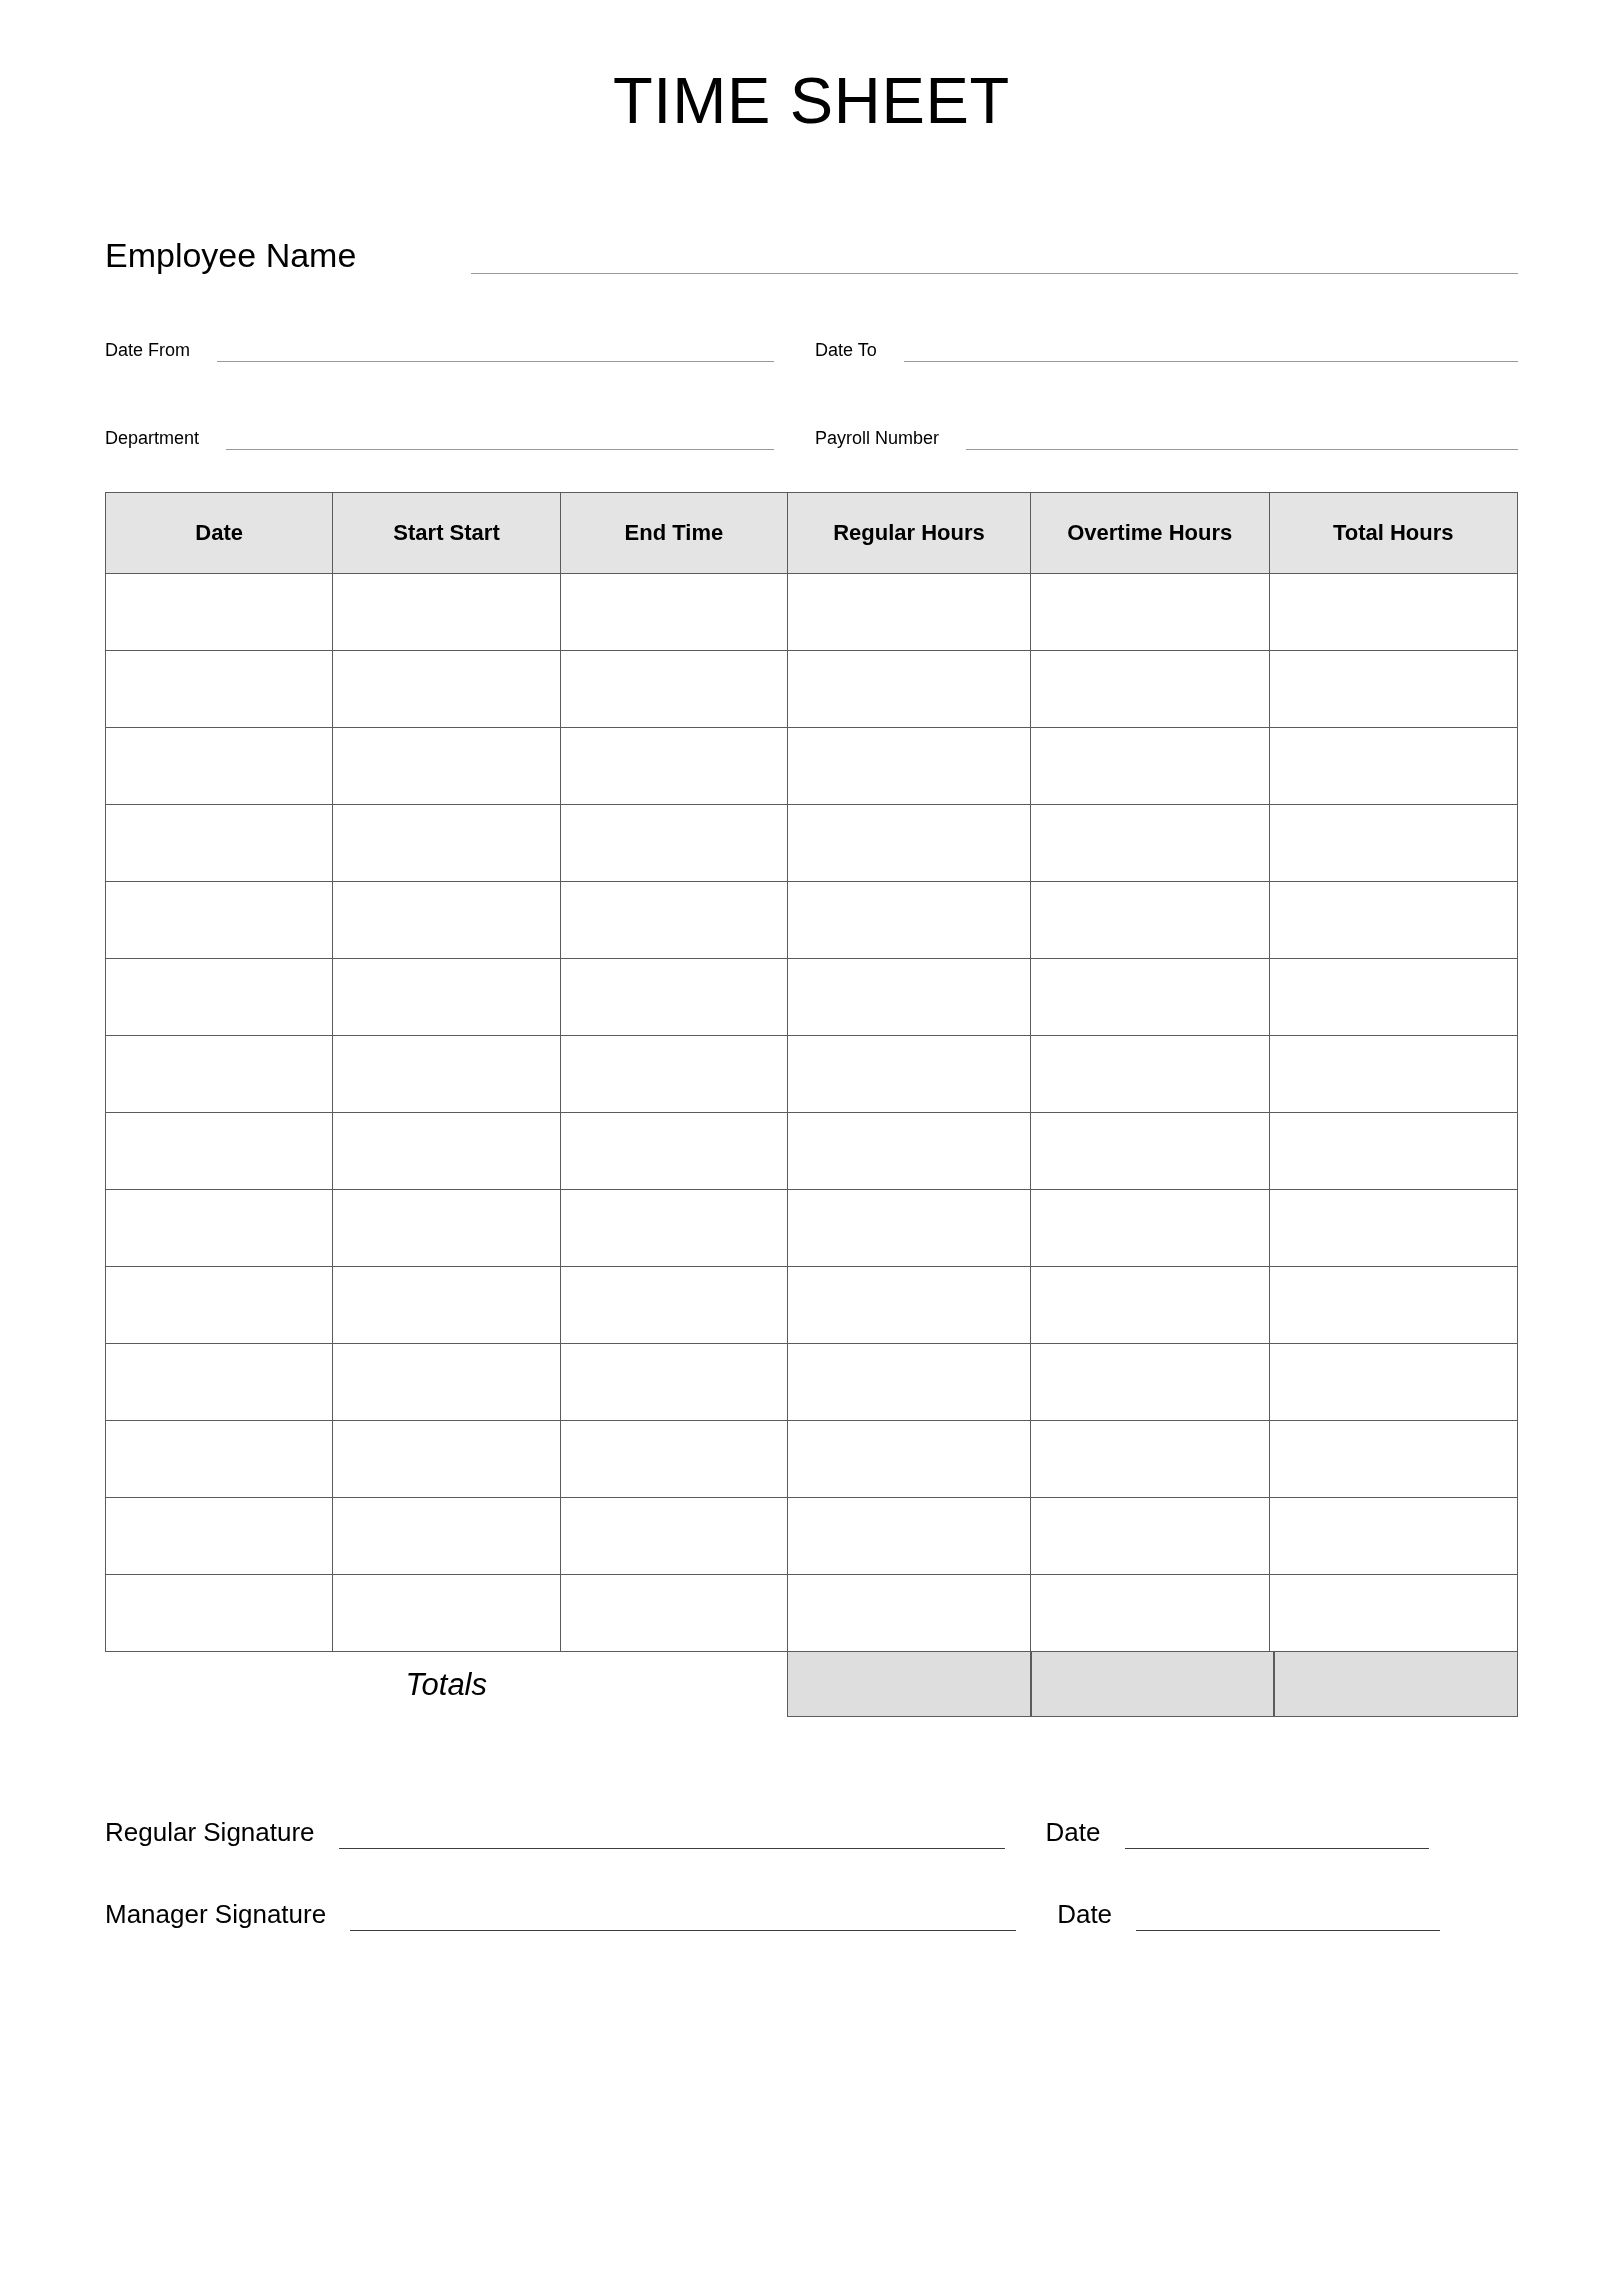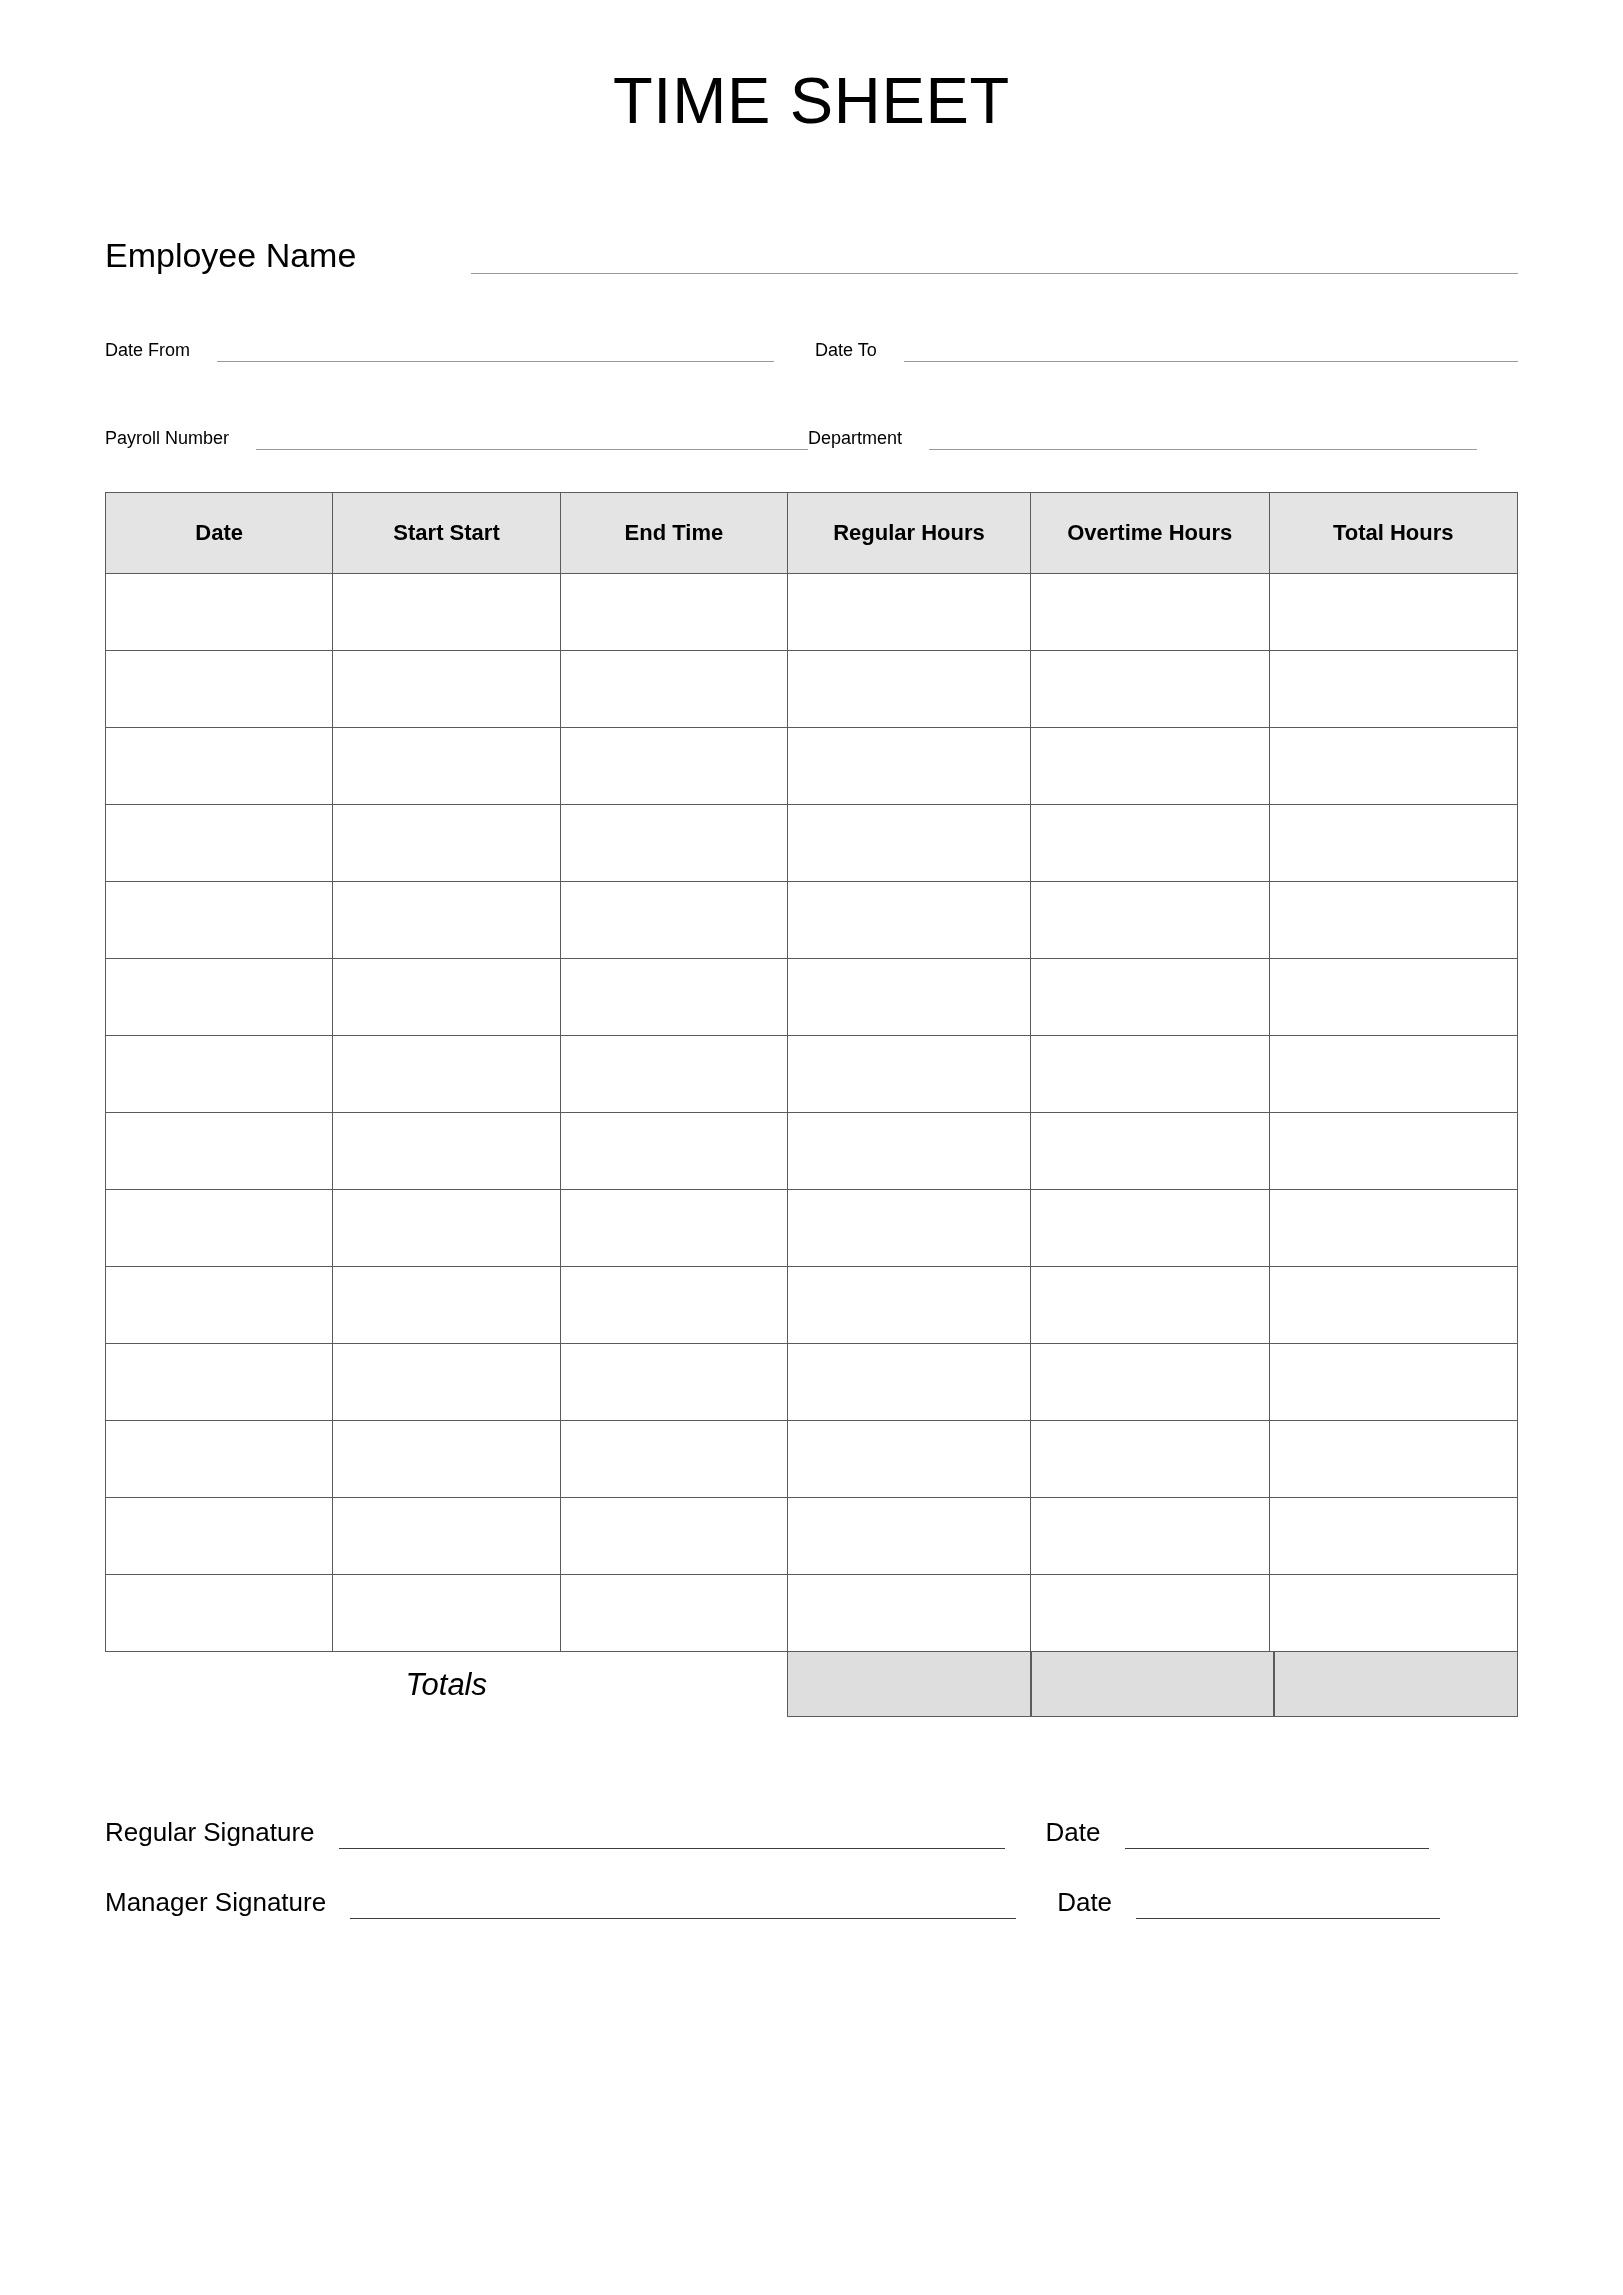--- a/index.html
+++ b/index.html
@@ -133,21 +133,21 @@
     border: 1.4px solid #5b5b5b;
     border-top: none;
     box-sizing: border-box;
   }
   .totals-box + .totals-box { border-left: 1.4px solid #5b5b5b; }
 
   
   .sig-row {
     display: flex;
     align-items: flex-end;
-    margin-top: 38px;
+    margin-top: 50px;
   }
   .sig-row.first { margin-top: 100px; }
   .sig-label {
     font-size: 26px;
     line-height: 1;
     white-space: nowrap;
     padding-bottom: 4px;
   }
   .sig-line {
     border-bottom: 1.4px solid #3d3d3d;
@@ -180,26 +180,26 @@
       <span class="field-label">Date From</span>
       <span class="field-line"></span>
     </div>
     <div class="field-cell right">
       <span class="field-label">Date To</span>
       <span class="field-line"></span>
     </div>
   </div>
 
   <div class="field-row">
+    <div class="field-cell left">
+      <span class="field-label">Department</span>
+      <span class="field-line"></span>
+    </div>
     <div class="field-cell right">
       <span class="field-label">Payroll Number</span>
-      <span class="field-line"></span>
-    </div>
-    <div class="field-cell left">
-      <span class="field-label">Department</span>
       <span class="field-line"></span>
     </div>
   </div>
 
   <table class="timesheet-table">
     <thead>
       <tr>
         <th class="col-date">Date</th>
         <th class="col-start">Start Start</th>
         <th class="col-end">End Time</th>

